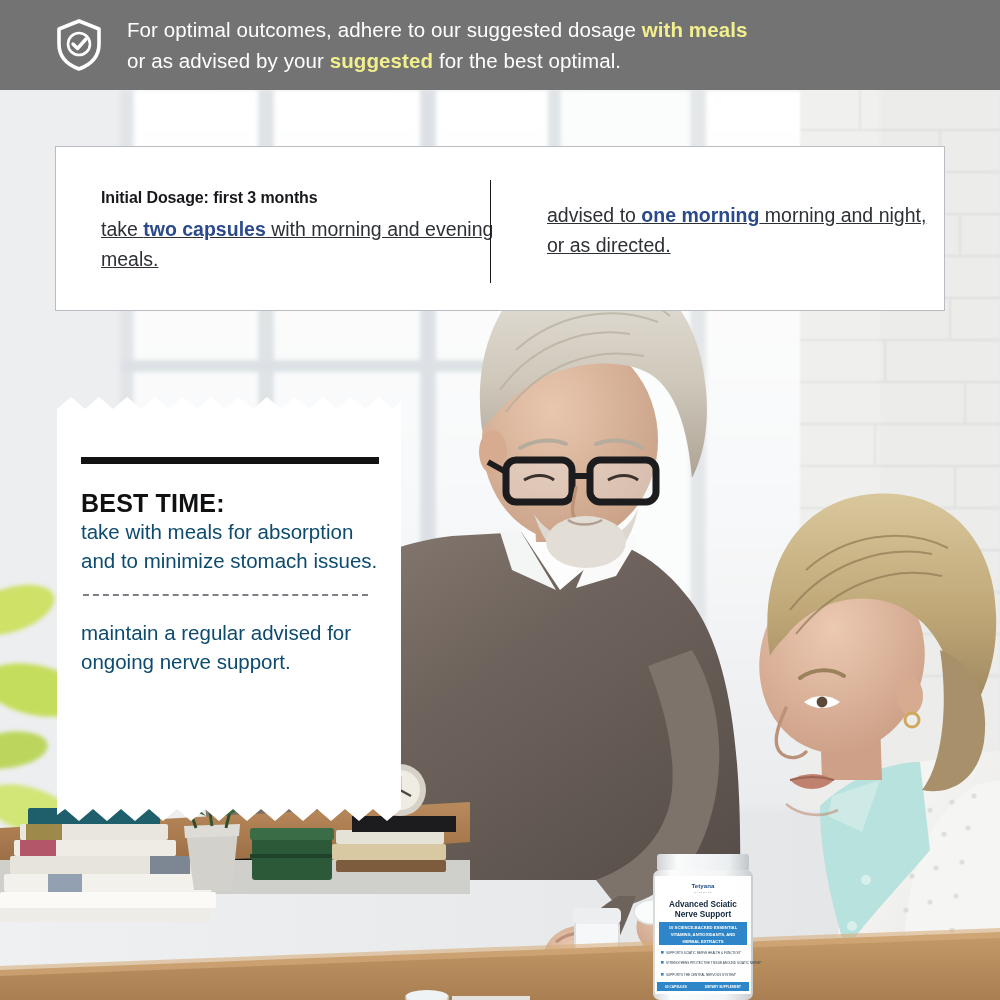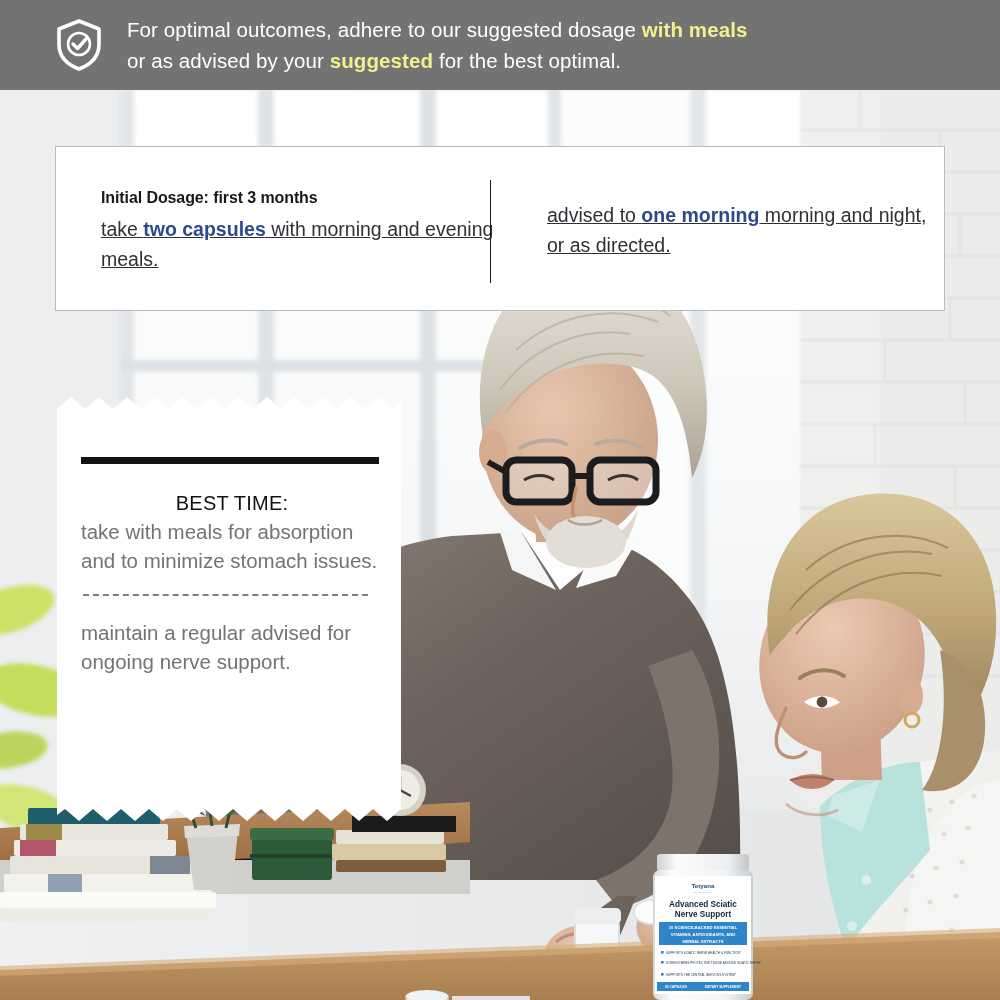--- a/index.html
+++ b/index.html
@@ -47,22 +47,22 @@
   .dz-body { font-size:19.5px; color:#2d3035; line-height:30px; margin-top:3px;text-decoration:underline; }
   .dz-body b { color:#2b4a8c; font-weight:bold; }
 
   
   .receipt { position:absolute; left:57px; top:395px; width:344px; height:428px; }
   .receipt-svg { position:absolute; left:0; top:0; width:344px; height:428px; }
   .receipt-inner {
     position:absolute; left:24px; top:62px; width:302px; height:350px;
   }
   .rule-black { width:298px; height:7px; background:#131313; margin-bottom:26px; }
-  .r-head { font-size:20px; font-weight:normal; color:#101113; letter-spacing:.2px; line-height:26px;text-align:center; }
-  .r-body { font-size:20.5px; color:#737373; line-height:29px; margin-top:1px; }
+  .r-head { font-size:25px; font-weight:bold; color:#101113; letter-spacing:.2px; line-height:26px; }
+  .r-body { font-size:20.5px; color:#0c4a6e; line-height:29px; margin-top:1px; }
   .rule-dotted {
     width:285px; height:0; margin:19px 0 22px 2px;
     border-top:2px dashed #7c7f85;
   }
 
   
   .bottle { position:absolute; left:643px; top:852px; width:120px; height:148px; }
   .bottle-svg { width:120px; height:148px; display:block; }
   .bl-brand { font-size:6.2px; font-weight:bold; fill:#1d4f86; }
   .bl-brandsub { font-size:2.4px; fill:#6f8fae; letter-spacing:.7px; }

